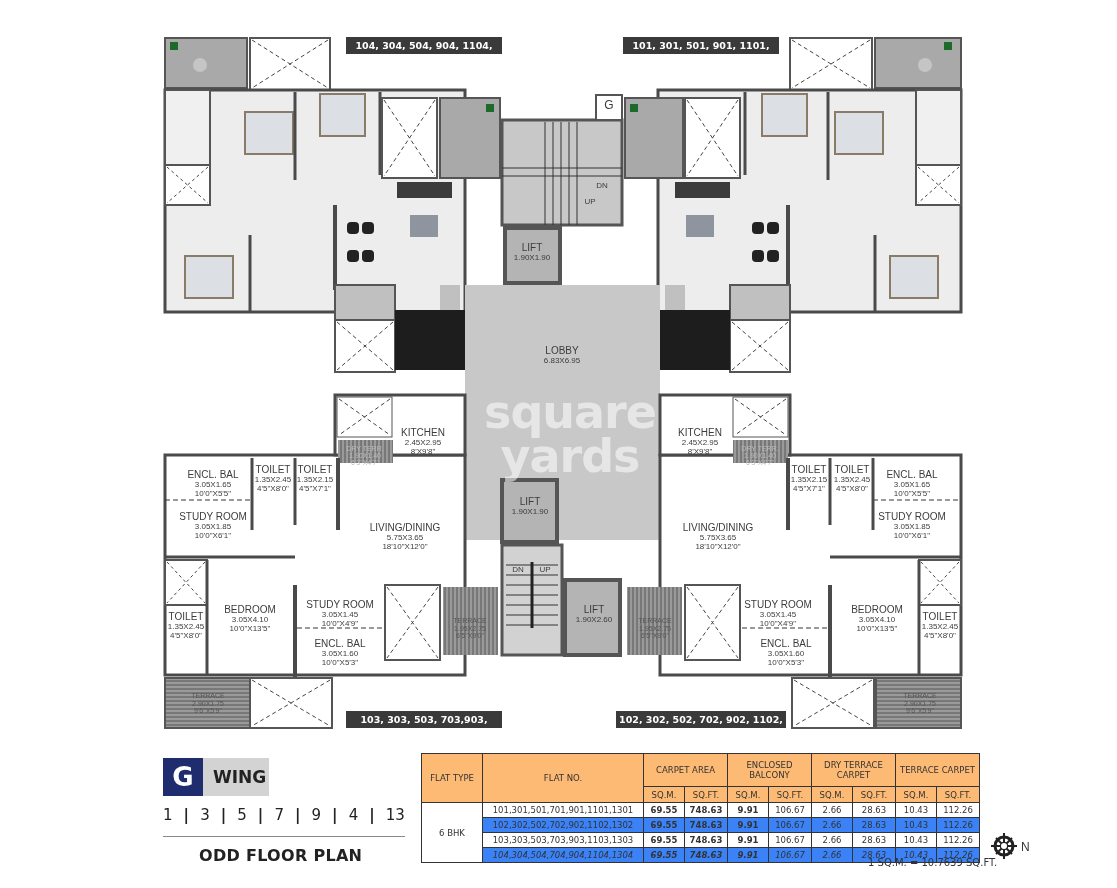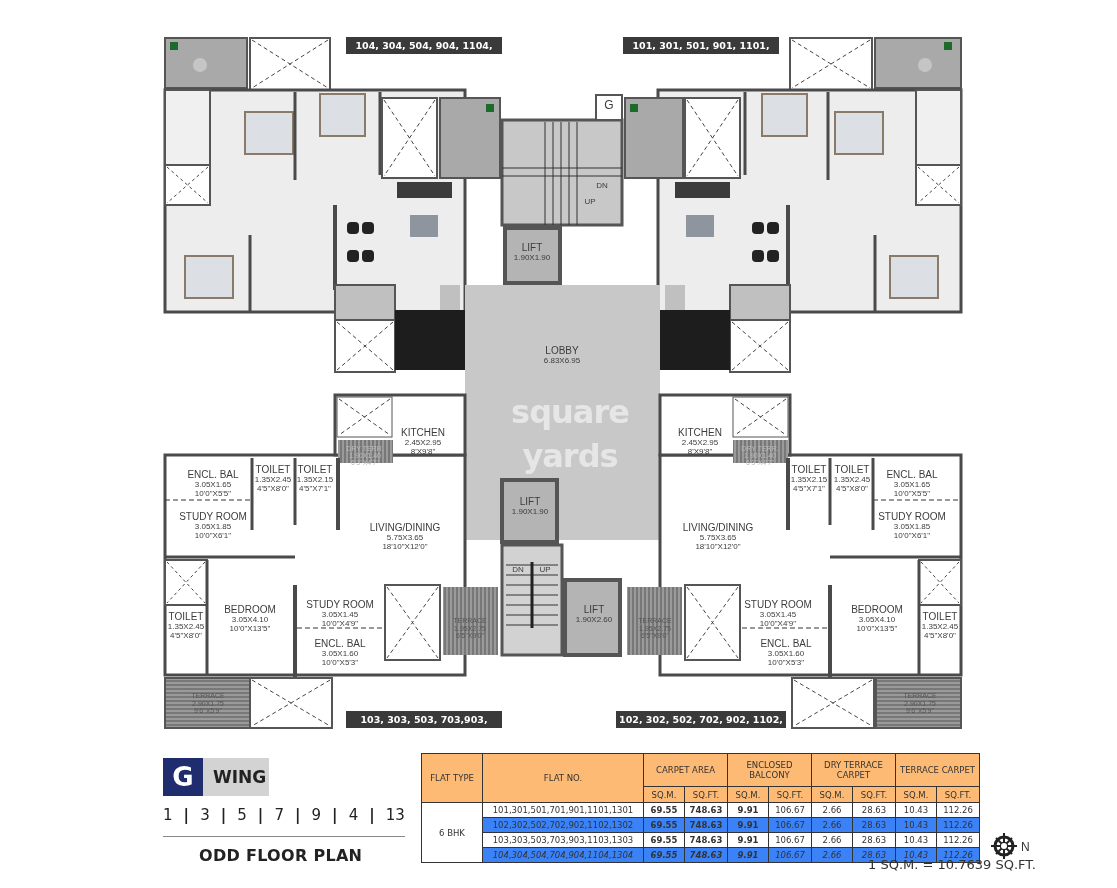--- a/index.html
+++ b/index.html
@@ -1,38 +1,38 @@
 <!DOCTYPE html>
 <html><head>
 <meta charset="utf-8">
 <style>
   html, body { margin:0; padding:0; background:#ffffff; }
   body { width:1117px; height:888px; position:relative; overflow:hidden; font-family:"Liberation Sans", sans-serif; color:#333; }
   .plan { position:absolute; left:0; top:0; width:1117px; height:888px; }
   .room-label { position:absolute; text-align:center; font-size:8px; line-height:9.5px; color:#3c3c3c; white-space:nowrap; transform:translateX(-50%); }
   .room-label .name { display:block; font-size:10px; }
   .tag { position:absolute; background:#3a3a3a; color:#fff; font-weight:bold; font-size:9.5px; height:17px; line-height:17px; text-align:center; font-family:"DejaVu Sans", sans-serif; }
-  .watermark { position:absolute; left:470px; top:390px; width:200px; text-align:center; color:rgba(255,255,255,0.55); font-weight:bold; font-size:32px; line-height:44px; font-family:"DejaVu Sans", sans-serif; letter-spacing:-1px; }
+  .watermark { position:absolute; left:470px; top:390px; width:200px; text-align:center; color:rgba(255,255,255,0.55); font-weight:bold; font-size:46px; line-height:44px; font-family:"DejaVu Sans", sans-serif; letter-spacing:-1px; }
 
   
   .wing-box { position:absolute; left:163px; top:758px; height:38px; display:flex; }
   .wing-letter { width:40px; height:38px; background:#1f2d6e; color:#fff; font-weight:bold; font-size:26px; line-height:38px; text-align:center; font-family:"DejaVu Sans", sans-serif; }
   .wing-text { width:66px; height:38px; background:#d3d3d3; color:#222; font-weight:bold; font-size:17px; line-height:38px; padding-left:10px; box-sizing:border-box; font-family:"DejaVu Sans", sans-serif; }
   .floors { position:absolute; left:163px; top:806px; width:242px; font-size:15px; color:#222; display:flex; justify-content:space-between; font-family:"DejaVu Sans", sans-serif; }
   .floors .sep { color:#222; font-weight:bold; }
   .floor-rule { position:absolute; left:163px; top:836px; width:242px; height:1px; background:#888; }
   .floor-title { position:absolute; left:163px; top:846px; font-size:16px; font-weight:bold; color:#222; letter-spacing:0.3px; font-family:"DejaVu Sans", sans-serif;margin-left:36px; }
 
   
   table.area { position:absolute; left:421px; top:753px; border-collapse:collapse; font-size:8.5px; color:#333; font-family:"DejaVu Sans", sans-serif; }
   table.area td, table.area th { border:1px solid #333; text-align:center; padding:0; font-weight:normal; }
   table.area th { background:#fdba74; }
   table.area tr.grey td { background:#3b82f6; }
   table.area td.num { font-weight:bold; }
-  .conv { position:absolute; left:868px; top:857px; font-size:13px; color:#333; font-family:"DejaVu Sans", sans-serif; }
+  .conv { position:absolute; left:868px; top:857px; font-size:10px; color:#333; font-family:"DejaVu Sans", sans-serif; }
 
   .compass { position:absolute; left:990px; top:832px; }
   .compass-n { position:absolute; left:1021px; top:840px; font-size:12px; color:#333; }
 </style>
 </head>
 <body>
 
 <svg class="plan" width="1117" height="888" viewBox="0 0 1117 888" xmlns="http://www.w3.org/2000/svg">
   <defs>
     <pattern id="vhatch" width="4" height="4" patternUnits="userSpaceOnUse">

